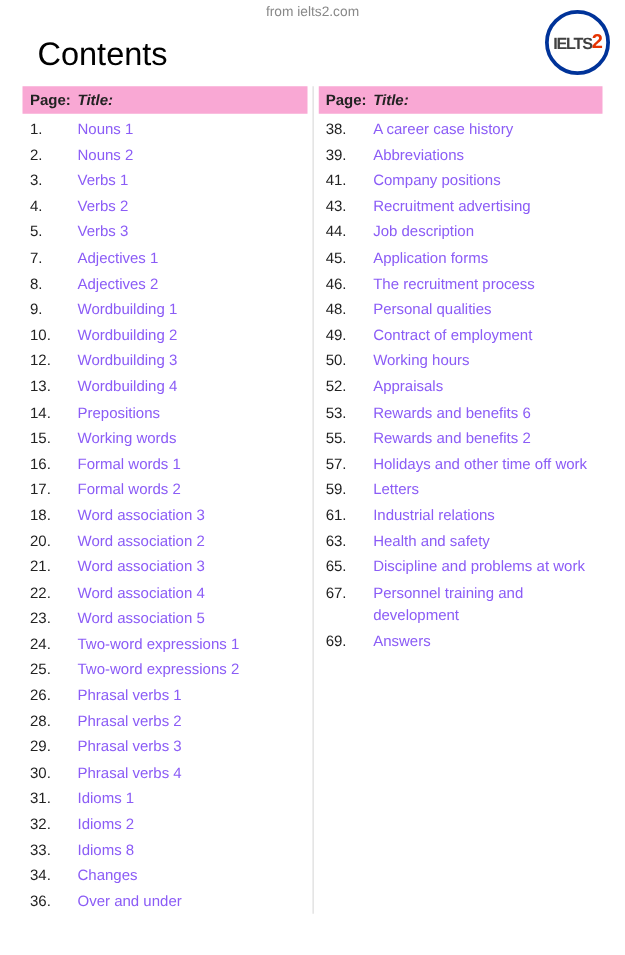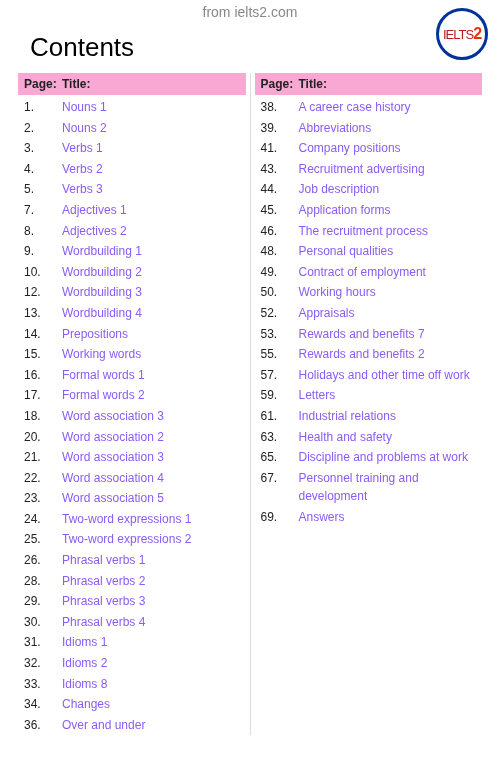--- a/index.html
+++ b/index.html
@@ -7,21 +7,21 @@
       background: #fff;
       font-family: Arial, sans-serif;
       font-size: 13px;
       color: #222;
       width: 500px;
       min-height: 764px;
       position: relative;
     }
     .top-bar {
       text-align: center;
-      font-size: 14px;
+      font-size: 11px;
       color: #888;
       padding: 4px 0 2px;
     }
     .logo-area {
       position: absolute;
       top: 8px;
       right: 12px;
     }
     .logo-circle {
       width: 52px;
@@ -30,21 +30,21 @@
       border: 3px solid #003399;
       display: flex;
       align-items: center;
       justify-content: center;
       background: #fff;
       font-weight: bold;
       font-size: 15px;
       color: #003399;
       letter-spacing: -1px;
     }
-    .logo-circle span.ielts { color: #b91c1c; font-size: 13px; font-weight: 400; }
+    .logo-circle span.ielts { color: #404040; font-size: 13px; font-weight: 700; }
     .logo-circle span.two { color: #e63300; font-size: 16px; font-weight: 900; }
     h1.contents-title {
       font-size: 26px;
       font-weight: normal;
       margin: 10px 0 10px 30px;
       color: #000000;
     }
     .table-wrapper {
       display: flex;
       margin: 0 18px;
@@ -60,20 +60,21 @@
       font-weight: bold;
       font-size: 12px;
       margin-bottom: 2px;
     }
     .col-header .h-page {
       width: 38px;
       flex-shrink: 0;
     }
     .col-header .h-title {
       flex: 1;
+      font-style: italic;
     }
     .entry {
       display: flex;
       padding: 1px 6px;
       font-size: 12px;
       line-height: 1.55;
     }
     .entry .e-page {
       width: 38px;
       flex-shrink: 0;
@@ -287,21 +288,21 @@
         <div class="entry">
           <span class="e-page">50.</span>
           <span class="e-title">Working hours</span>
         </div>
         <div class="entry">
           <span class="e-page">52.</span>
           <span class="e-title">Appraisals</span>
         </div>
         <div class="entry">
           <span class="e-page">53.</span>
-          <span class="e-title">Rewards and benefits 7</span>
+          <span class="e-title">Rewards and benefits 6</span>
         </div>
         <div class="entry">
           <span class="e-page">55.</span>
           <span class="e-title">Rewards and benefits 2</span>
         </div>
         <div class="entry">
           <span class="e-page">57.</span>
           <span class="e-title">Holidays and other time off work</span>
         </div>
         <div class="entry">

